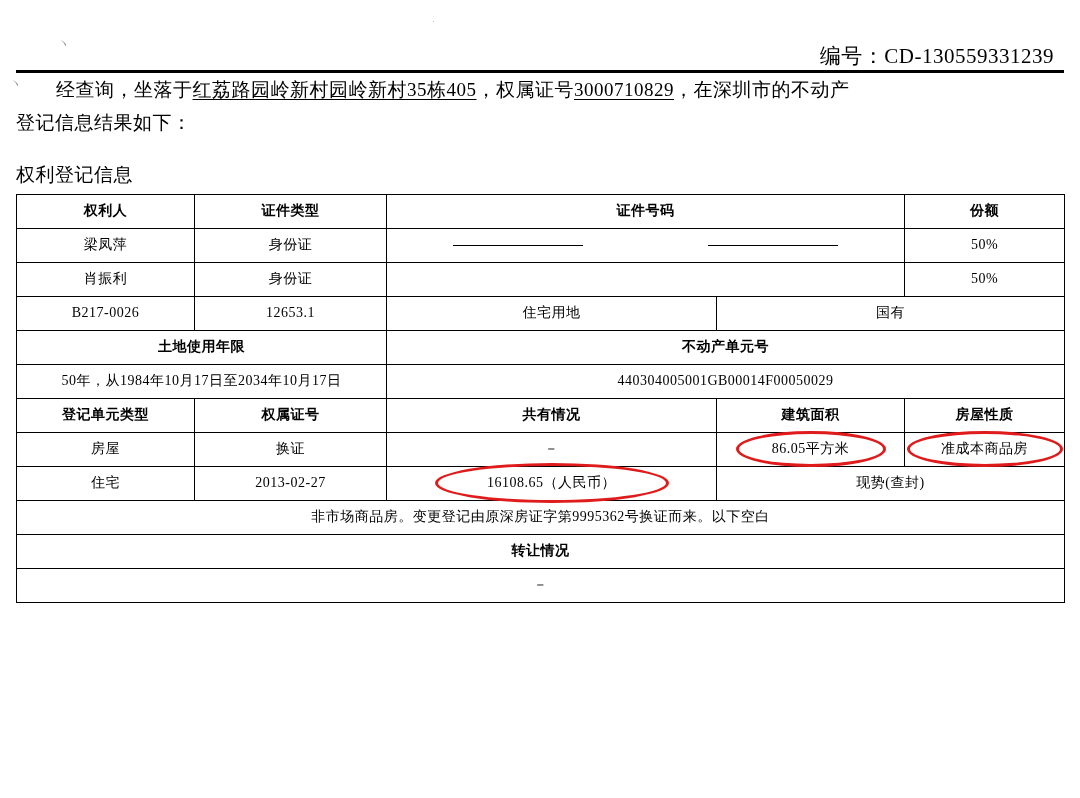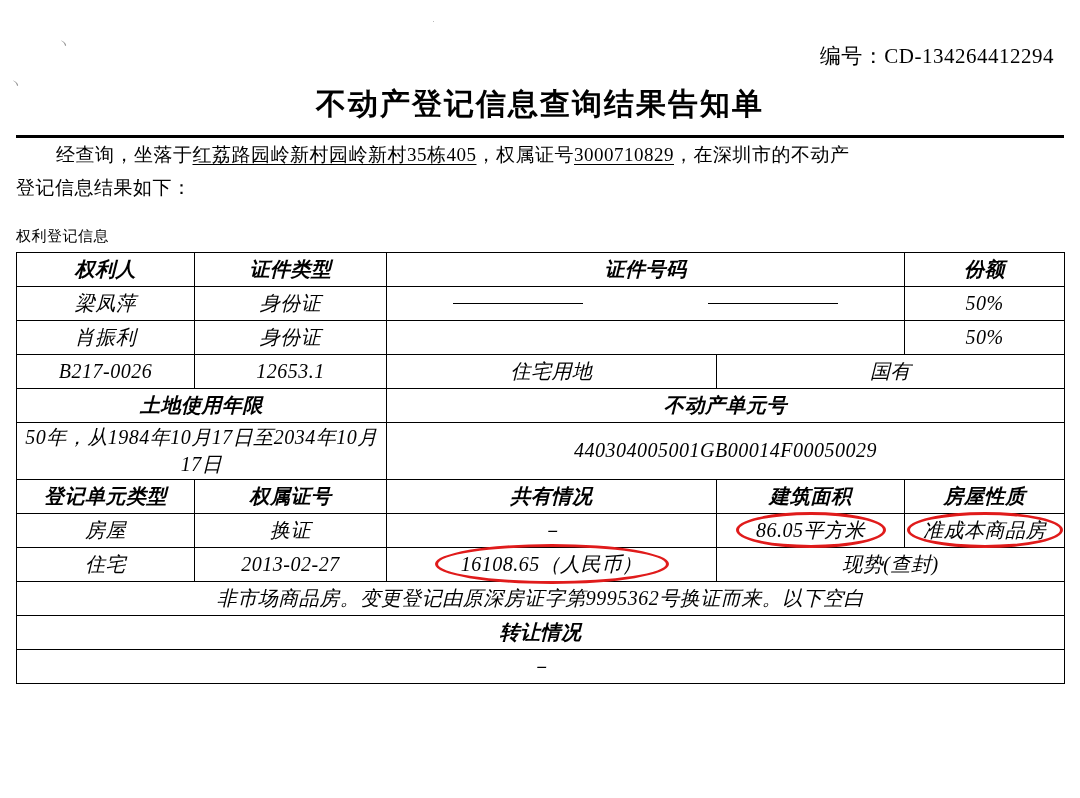--- a/index.html
+++ b/index.html
@@ -58,31 +58,30 @@
     line-height: 1.75;
     text-align: justify;
     letter-spacing: 0.5px;
   }
   .para .indent { display: inline-block; width: 40px; }
   .uline {
     text-decoration: underline;
     text-underline-offset: 3px;
   }
   .section-label {
-    font-size: 15px;
+    font-size: 19px;
     margin-top: 22px;
     margin-bottom: 6px;
     letter-spacing: 0.5px;
   }
   table.reg {
     width: 1048px;
     border-collapse: collapse;
     table-layout: fixed;
-    font-size: 20px;
-    font-style: italic;
+    font-size: 14px;
   }
   table.reg td {
     border: 1px solid #000;
     height: 31px;
     text-align: center;
     vertical-align: middle;
     padding: 1px 4px;
     letter-spacing: 0.5px;
     position: relative;
   }
@@ -116,24 +115,23 @@
 </head>
 <body>
 
 <div class="page">
 
   <span class="speck" style="left:58px; top:36px;">ヽ</span>
   <span class="speck" style="left:10px; top:76px;">ヽ</span>
   <span class="speck" style="left:432px; top:16px; font-size:9px;">·</span>
 
   <div class="doc-number">
-    <span>编号：</span><span>CD-134264412294</span>
+    <span>编号：</span><span>CD-130559331239</span>
   </div>
 
-  <div class="title">不动产登记信息查询结果告知单</div>
 
   <div class="rule"></div>
 
   <div class="para">
     <span class="indent"></span><span>经查询，坐落于</span><span class="uline">红荔路园岭新村园岭新村35栋405</span><span>，权属证号</span><span class="uline">3000710829</span><span>，在深圳市的不动产</span><br>
     <span>登记信息结果如下：</span>
   </div>
 
   <div class="section-label">权利登记信息</div>
 

